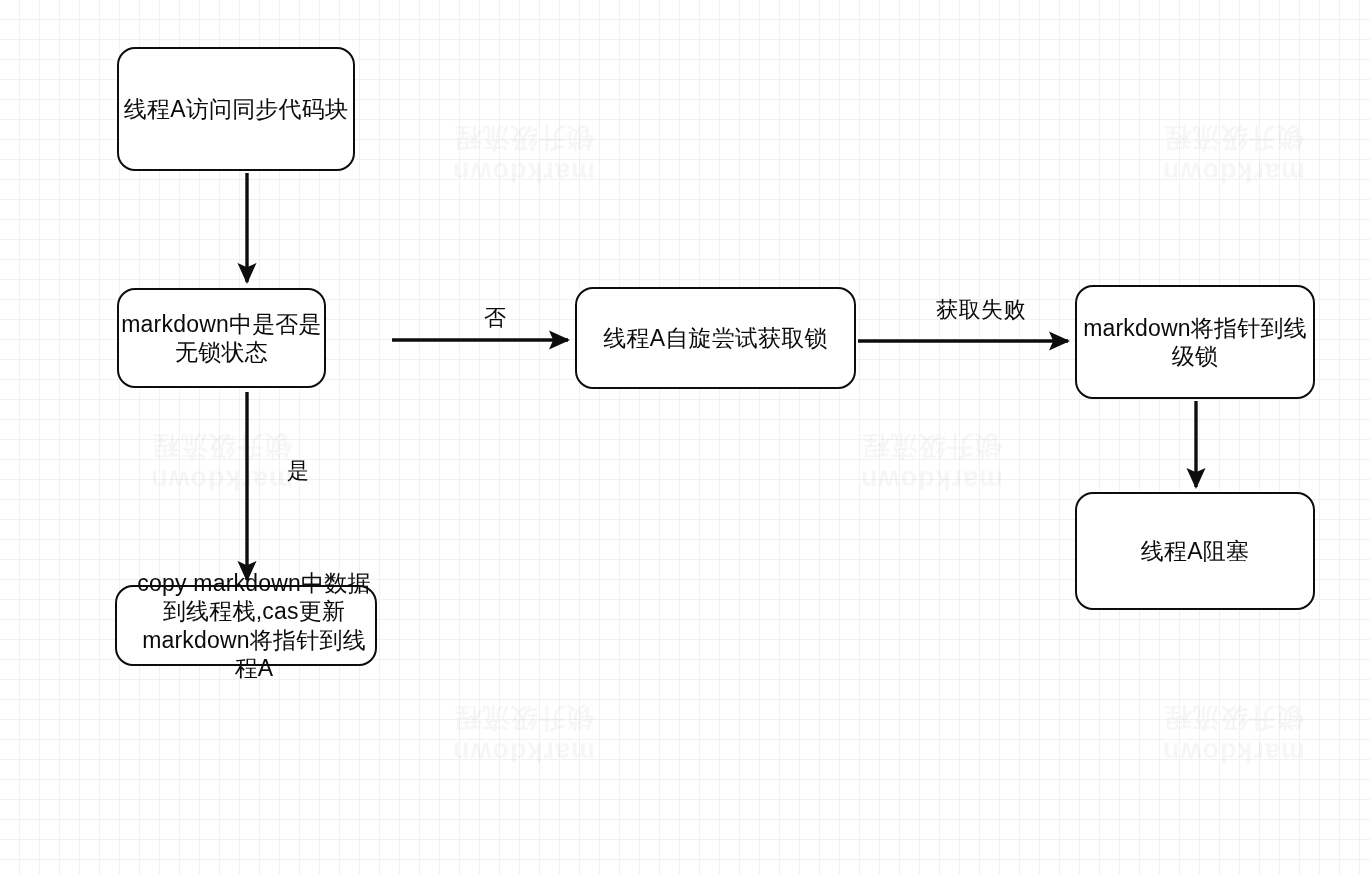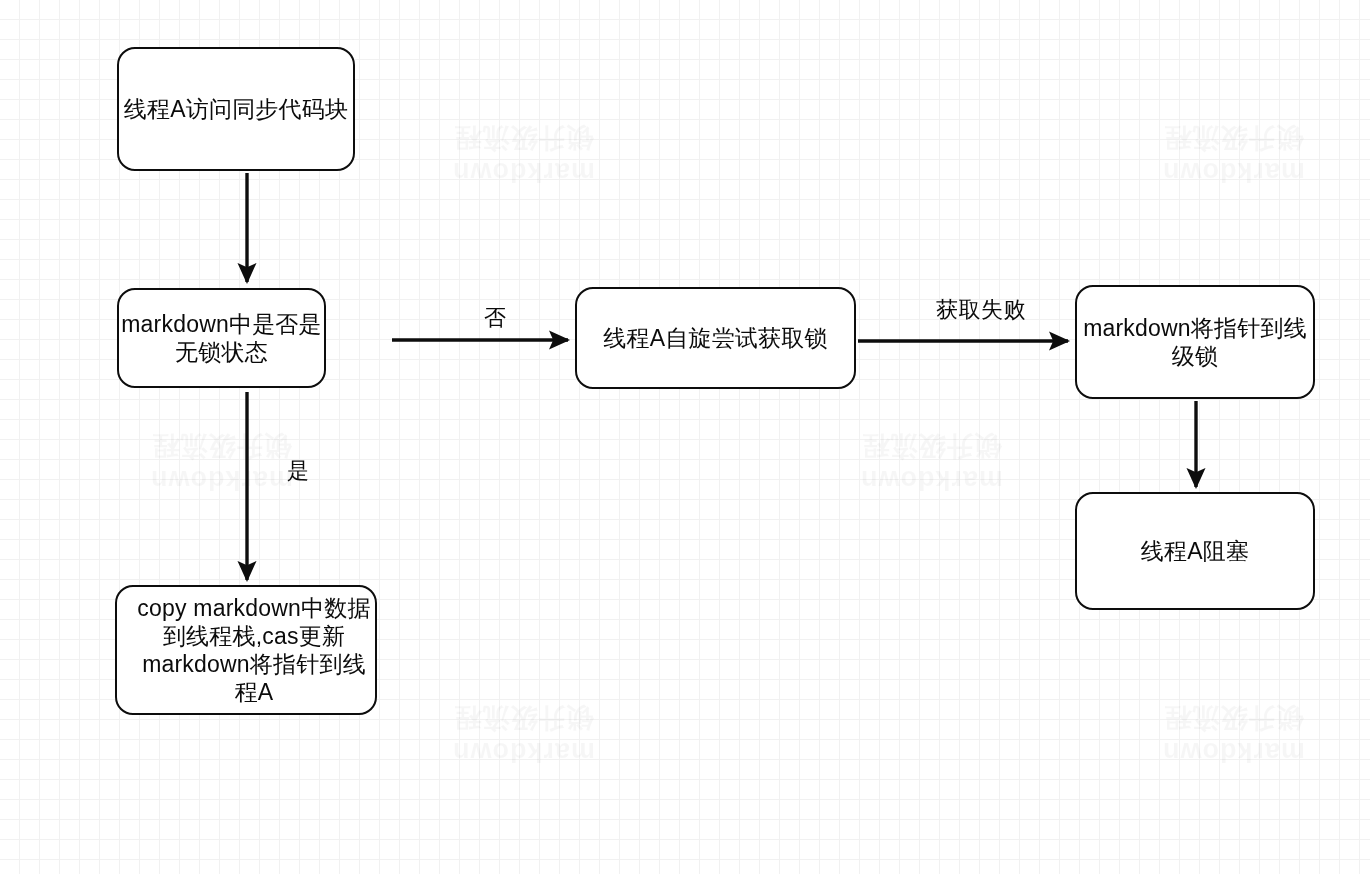--- a/index.html
+++ b/index.html
@@ -139,21 +139,21 @@
 
   <div class="node" style="left:575px;top:287px;width:281px;height:102px;">
     <span class="label">线程A自旋尝试获取锁</span>
   </div>
 
   <div class="node overflow" style="left:1075px;top:285px;width:240px;height:114px;">
     <span class="label">markdown将指针到线
 级锁</span>
   </div>
 
-  <div class="node overflow" style="left:115px;top:585px;width:262px;height:130px;padding-left:16px;">
+  <div class="node overflow" style="left:115px;top:585px;width:262px;height:81px;padding-left:16px;">
     <span class="label">copy markdown中数据
 到线程栈,cas更新
 markdown将指针到线
 程A</span>
   </div>
 
   <div class="node" style="left:1075px;top:492px;width:240px;height:118px;justify-content:center;">
     <span class="label">线程A阻塞</span>
   </div>
 

